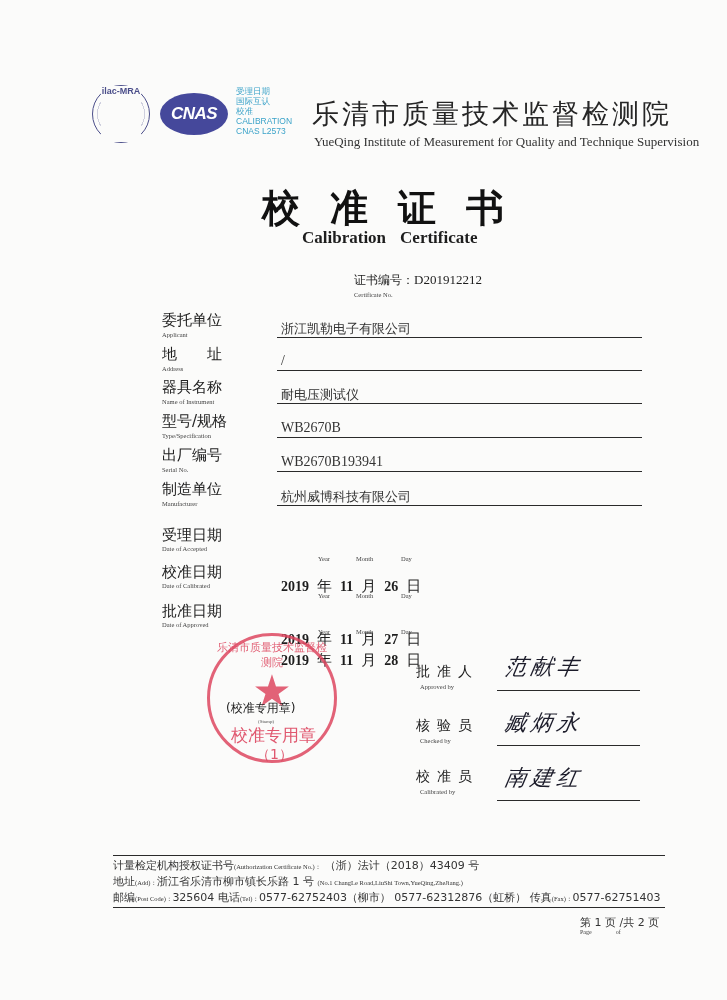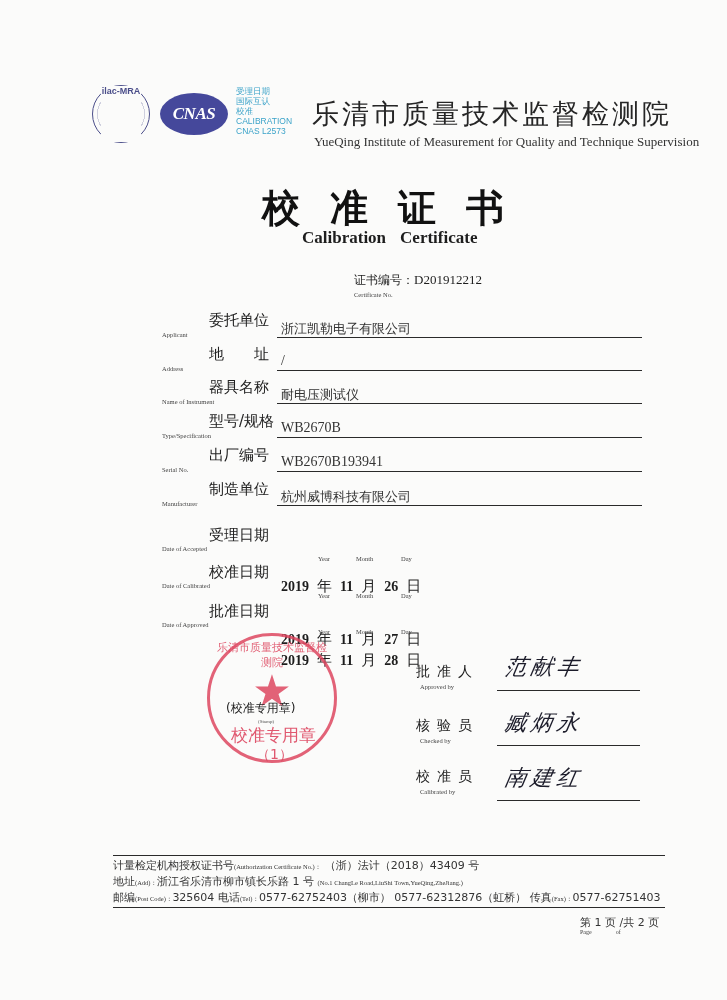--- a/index.html
+++ b/index.html
@@ -14,21 +14,21 @@
     left:92px; top:85px; width:58px; height:58px; border-radius:50%;
     border:1.5px solid #4b4e8a; box-sizing:border-box;
     display:flex; justify-content:center;
     color:#4b4e8a; font-family:"Liberation Sans", sans-serif; font-size:9px; font-weight:bold;
     background:repeating-radial-gradient(circle at 50% 50%, transparent 0 5px, rgba(75,78,138,0.25) 5px 6px);
   }
   .ilac span { background:#fbfbfa; padding:0 1px; }
   .cnas {
     left:160px; top:93px; width:68px; height:42px; border-radius:50%;
     background:#45489b; display:flex; align-items:center; justify-content:center;
-    color:#fff; font-family:Liberation Serif, serif; font-weight:bold; font-style:italic;
+    color:#fff; font-family:Liberation Sans, sans-serif; font-weight:bold; font-style:italic;
     font-size:17px; letter-spacing:-0.5px;
   }
   .cnas-text {
     left:236px; top:86px; color:#3ba3c9; font-family:"Liberation Sans", sans-serif;
     font-size:8.5px; line-height:10px;
   }
   .inst-cn {
     left:312px; top:96px; font-family:"DejaVu Sans", sans-serif; font-size:27px;
     letter-spacing:3px; color:#262626;
   }
@@ -39,21 +39,21 @@
     left:262px; top:183px; width:300px; font-family:"DejaVu Serif", serif; font-size:38px; font-weight:bold;
     letter-spacing:30px; color:#111;
   }
   .title-en {
     left:302px; top:228px; font-family:"Liberation Serif", serif; font-weight:bold; font-size:17px;
   }
   .title-en span + span { margin-left:14px; }
   .cert-no { left:354px; top:272px; font-size:13px; font-family:"Liberation Serif", serif; }
   .cert-no-en { left:354px; top:291px; font-size:6.5px; font-family:"Liberation Serif", serif; color:#444; }
   
-  .field-label { left:162px; font-family:"DejaVu Sans", sans-serif; font-size:15px; color:#222;margin-left:47px; }
+  .field-label { left:162px; font-family:"DejaVu Sans", sans-serif; font-size:15px; color:#222; }
   .field-sub { left:162px; font-family:"Liberation Serif", serif; font-size:6.5px; color:#444; }
   .field-value { left:281px; font-family:Liberation Mono, monospace; font-size:13px; color:#333; }
   .field-value.latin { font-family:"Liberation Serif", serif; font-size:14px; }
   .field-line { left:277px; width:365px; height:0; border-top:1.3px solid #2a2a2a; }
   
   .date-row { left:281px; font-family:"Liberation Serif", serif; font-size:14px; font-weight:bold;margin-top:42px; }
   .date-row .u { font-family:"DejaVu Sans", sans-serif; font-weight:normal; font-size:15px; margin:0 8px 0 8px; }
   .date-sub { font-family:"Liberation Serif", serif; font-size:6.5px; color:#444; }
   
   .stamp {

